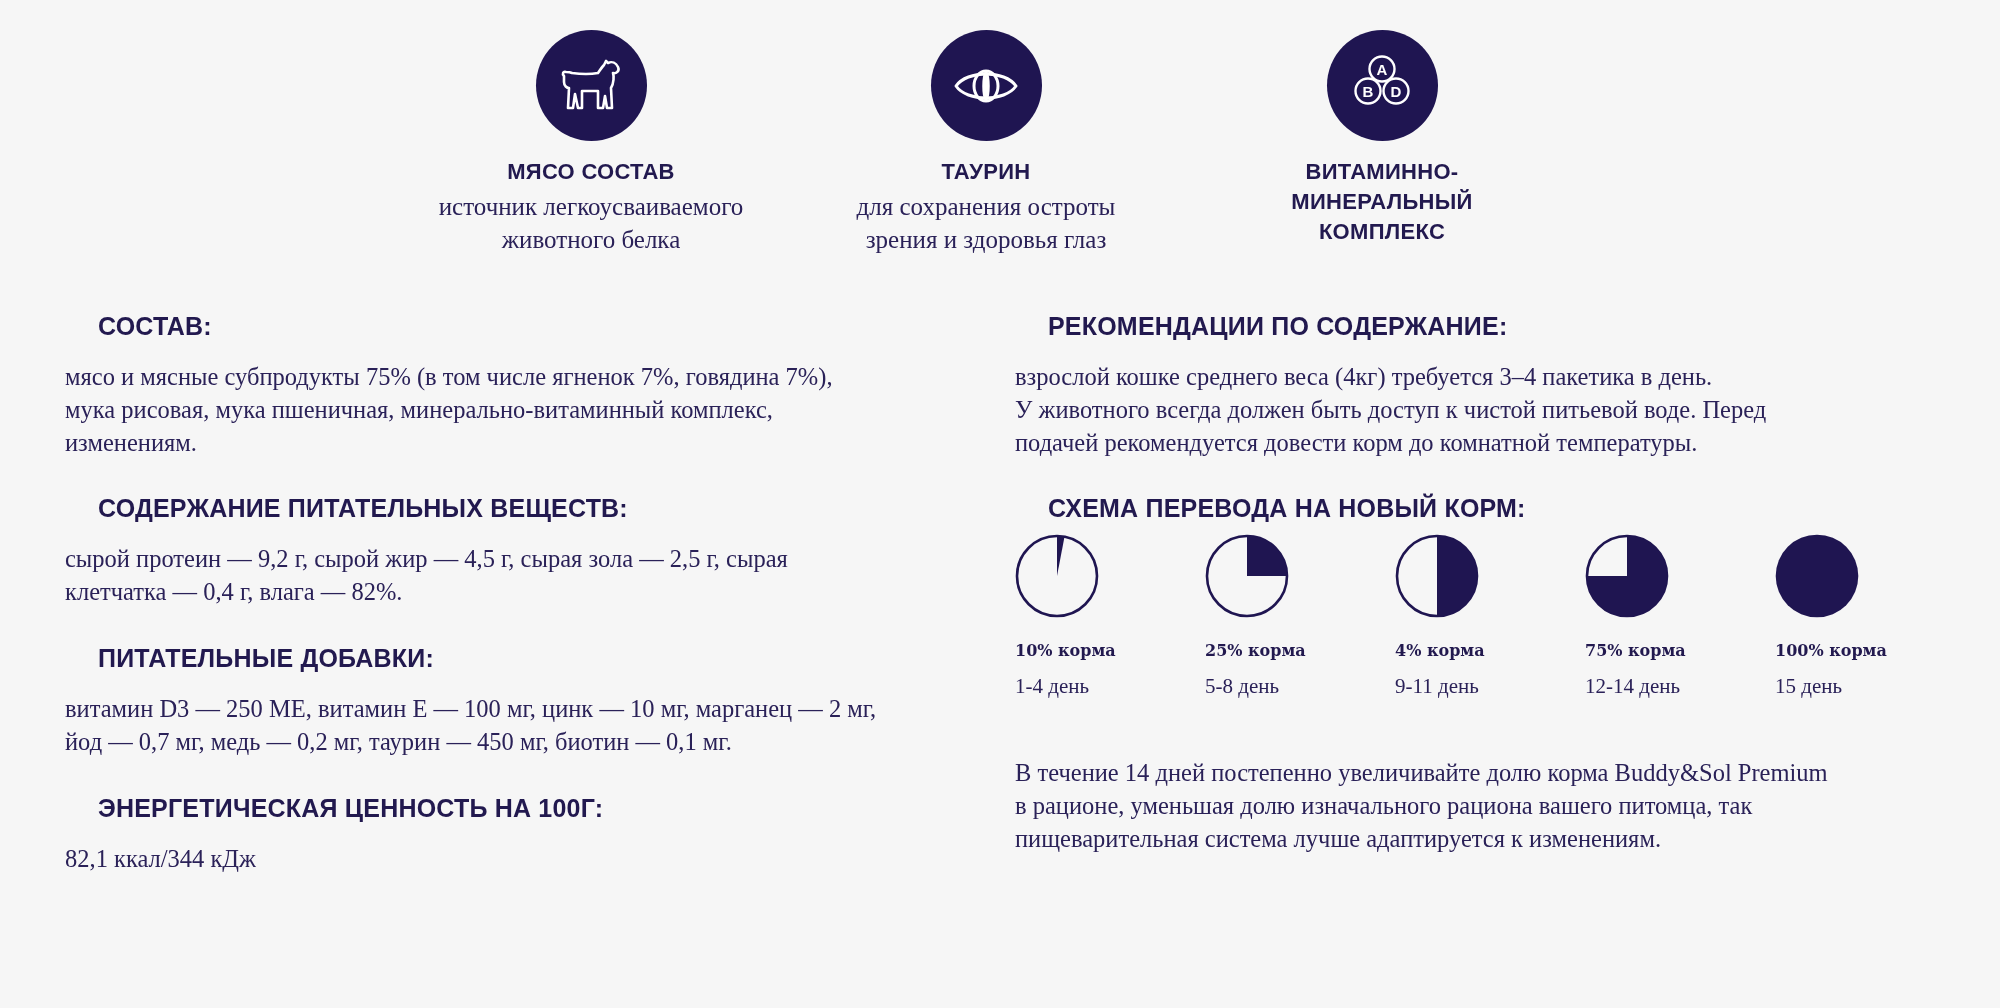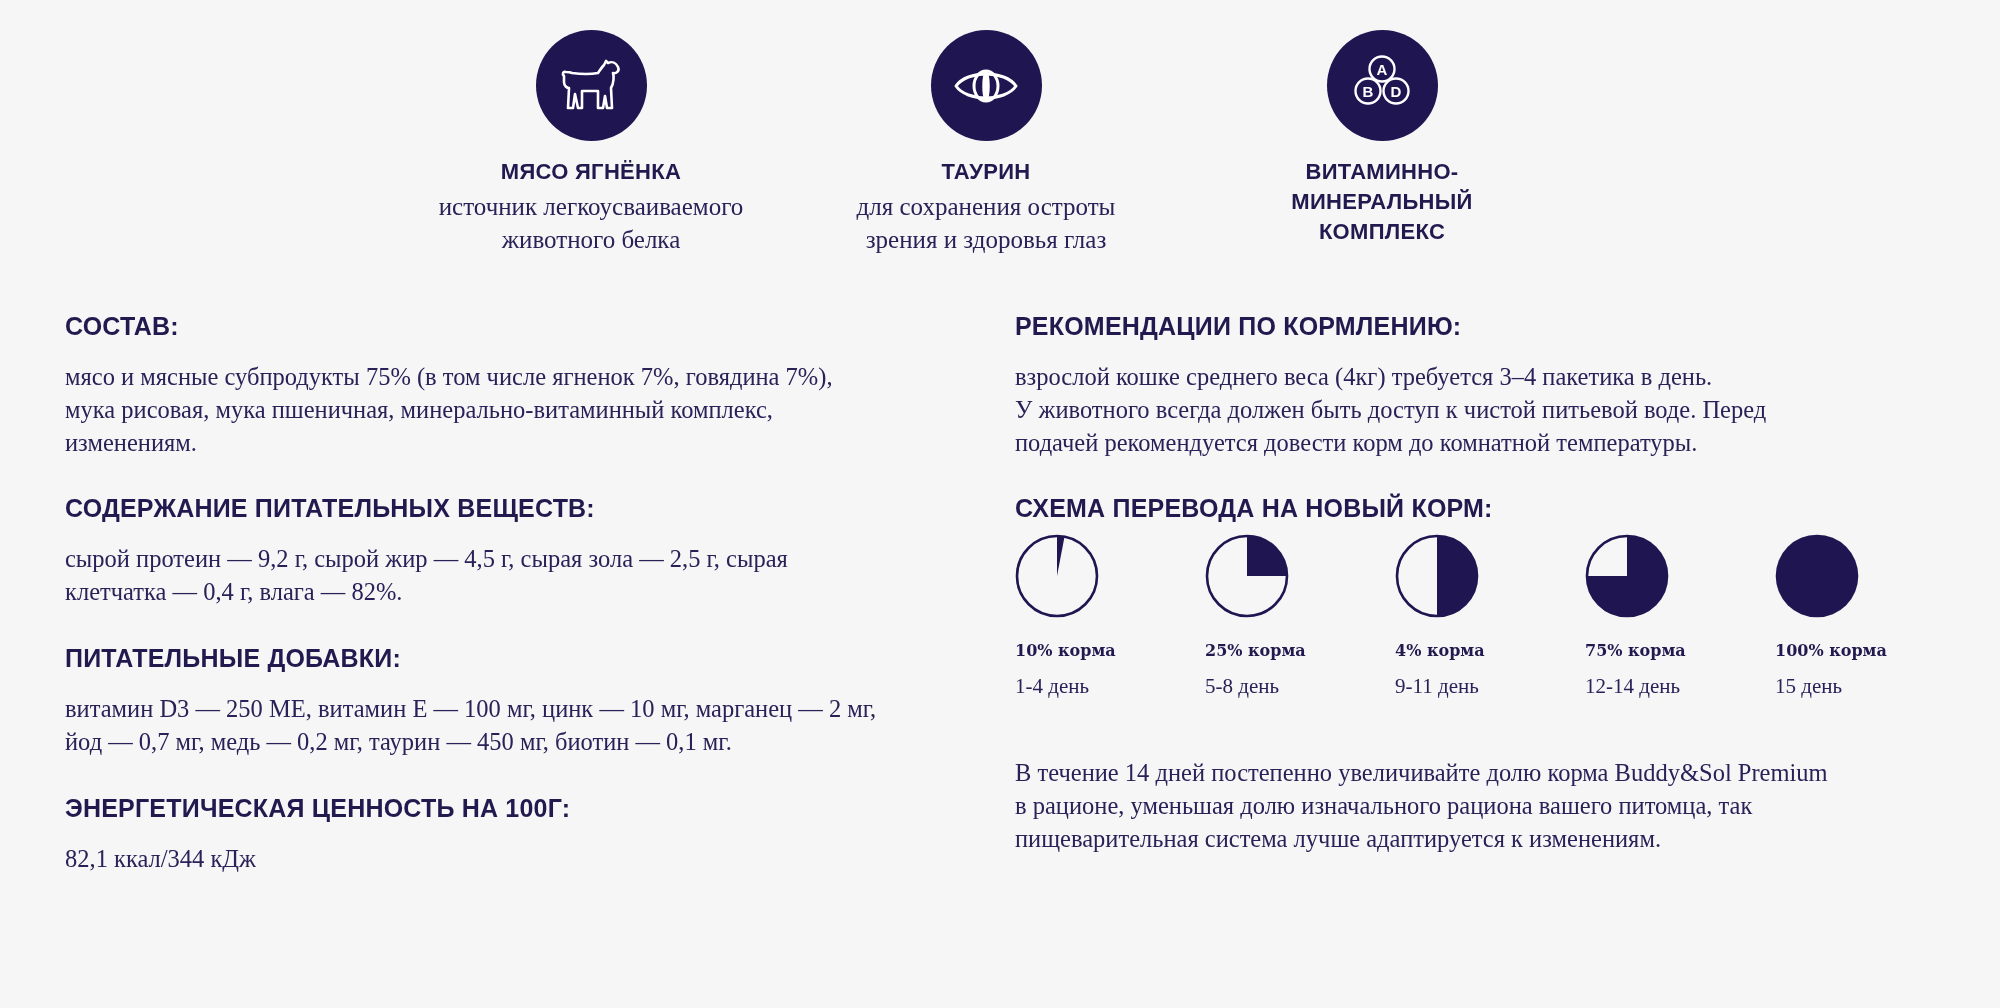--- a/index.html
+++ b/index.html
@@ -22,21 +22,21 @@
     line-height: 33px; color: #2a2158;
   }
 
   .col { position: absolute; top: 0; }
   .col-left { left: 65px; width: 920px; }
   .col-right { left: 1015px; width: 960px; }
 
   .section { position: absolute; left: 0; }
   .sh {
     font-family: "Liberation Sans", sans-serif; font-weight: 700; font-size: 25px;
-    letter-spacing: 0.2px; color: #22194f; line-height: 32px; white-space: nowrap;
+    letter-spacing: 0.2px; color: #22194f; line-height: 32px; white-space: nowrap; margin-left: 33px;
   }
   .sb {
     margin-top: 18px; font-family: "Liberation Serif", serif; font-size: 24.5px;
     line-height: 33px; color: #2a2158;
   }
   .sb p { white-space: nowrap; }
 
   .pies { position: absolute; left: 0; top: 42px; width: 960px; height: 180px; }
   .pie-item { position: absolute; top: 0; width: 190px; }
   .pie-item svg { display: block; }
@@ -55,21 +55,21 @@
 <div class="features">
 
   <div class="feature" style="left:381px;">
     <div class="badge">
       <span>
         <svg width="66" height="56" viewBox="0 0 66 56" fill="none" stroke="#fff" stroke-width="2.6" stroke-linejoin="round" stroke-linecap="round">
           <path d="M8 14 C5 13 4 16 6 18 L6 24 C6 28 9 30 11 30 L10 50 L15 50 L17 36 L20 50 L24 50 L24 33 L40 33 L40 50 L45 50 L47 38 L49 50 L54 50 L53 30 C56 25 56 18 55 15 C58 16 62 13 60 9 C58 5 54 3 50 5 L48 3 L46 7 C44 9 42 12 40 15 C34 16 22 16 14 15 C12 14 10 14 8 14 Z"></path>
         </svg>
       </span>
     </div>
-    <div class="ftitle">МЯСО ЯГНЁНКА</div>
+    <div class="ftitle">МЯСО СОСТАВ</div>
     <div class="fdesc">
       <div>источник легкоусваиваемого</div>
       <div>животного белка</div>
     </div>
   </div>
 
   <div class="feature" style="left:776px;">
     <div class="badge">
       <span>
         <svg width="66" height="40" viewBox="0 0 66 40" fill="none" stroke="#fff" stroke-width="3" stroke-linejoin="round">
@@ -142,21 +142,21 @@
     <div class="sh">ЭНЕРГЕТИЧЕСКАЯ ЦЕННОСТЬ НА 100Г:</div>
     <div class="sb">
       <p>82,1 ккал/344 кДж</p>
     </div>
   </div>
 </div>
 
 <div class="col col-right">
 
   <div class="section" style="top:310px;">
-    <div class="sh">РЕКОМЕНДАЦИИ ПО КОРМЛЕНИЮ:</div>
+    <div class="sh">РЕКОМЕНДАЦИИ ПО СОДЕРЖАНИЕ:</div>
     <div class="sb">
       <p>взрослой кошке среднего веса (4кг) требуется 3–4 пакетика в день.</p>
       <p>У животного всегда должен быть доступ к чистой питьевой воде. Перед</p>
       <p>подачей рекомендуется довести корм до комнатной температуры.</p>
     </div>
   </div>
 
   <div class="section" style="top:492px; width:960px; height:230px;">
     <div class="sh">СХЕМА ПЕРЕВОДА НА НОВЫЙ КОРМ:</div>
     <div class="pies">

